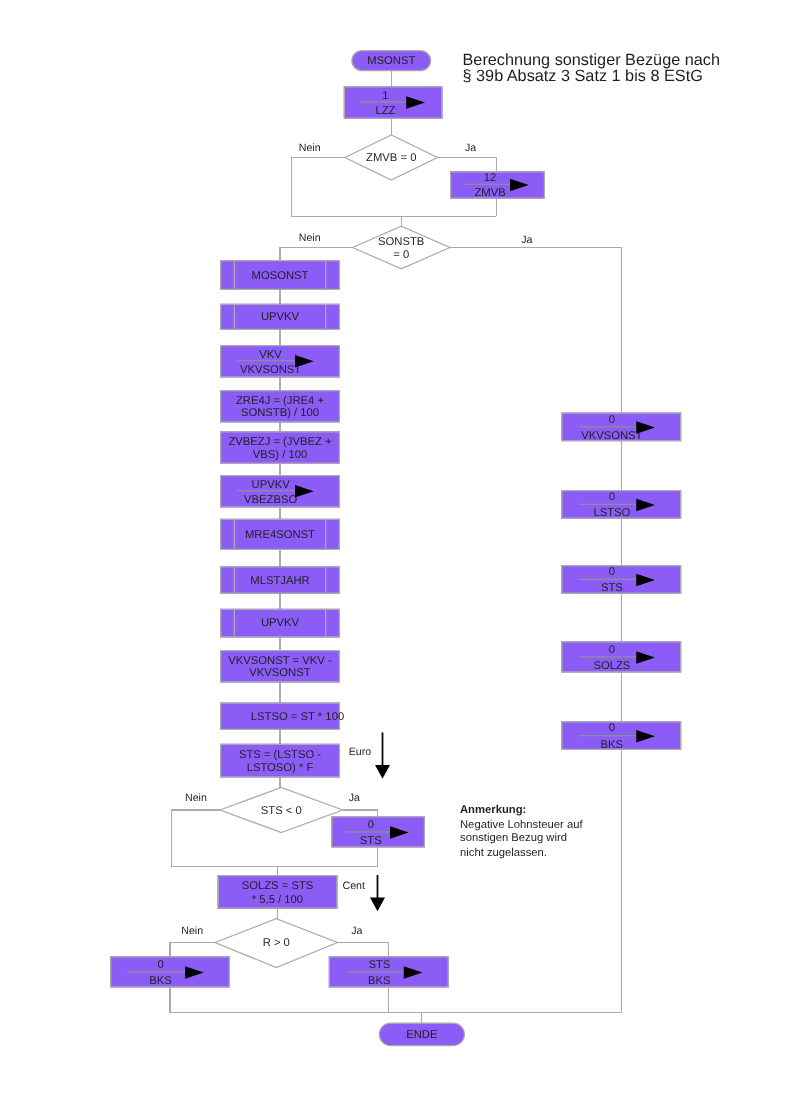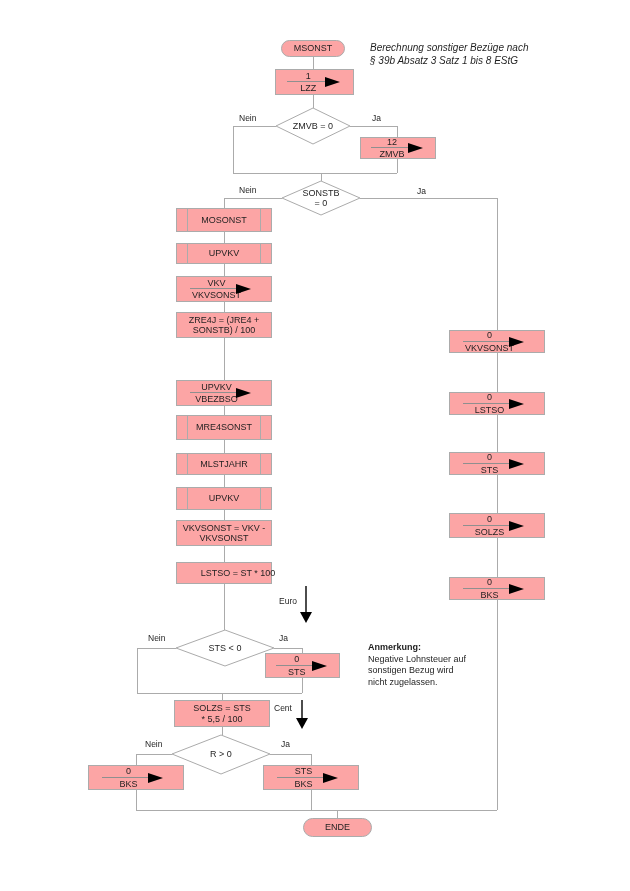--- a/index.html
+++ b/index.html
@@ -2,21 +2,21 @@
 <html><head>
 <meta charset="utf-8">
 <style>
   html,body { margin:0; padding:0; background:#ffffff; }
   .page {
     position:relative; width:630px; height:891px; background:#ffffff;
     font-family:"Liberation Sans", sans-serif; color:#1f1f1f; overflow:hidden;
   }
   svg.layer { position:absolute; left:0; top:0; }
   .node {
-    position:absolute; box-sizing:border-box; background:#fca5a5;
+    position:absolute; box-sizing:border-box; background:#8b5cf6;
     border:1px solid #ababab; font-size:9px; line-height:10.5px;
     display:flex; flex-direction:column; align-items:center; justify-content:center;
     text-align:center; white-space:nowrap;
   }
   .terminator { border-radius:10px; }
   .sub::before, .sub::after {
     content:""; position:absolute; top:0; bottom:0; width:1px; background:#ababab;
   }
   .sub::before { left:10px; }
   .sub::after  { right:10px; }
@@ -26,21 +26,21 @@
   .assign .a-arrow {
     position:absolute; left:63%; top:50%; transform:translateY(-50%);
     width:0; height:0; border-left:15px solid #000;
     border-top:5px solid transparent; border-bottom:5px solid transparent;
   }
   .dtext {
     position:absolute; transform:translate(-50%,-50%); font-size:9px;
     line-height:10px; text-align:center; white-space:nowrap;
   }
   .blabel { position:absolute; font-size:8.5px; line-height:9px; white-space:nowrap; }
-  .note { position:absolute; font-size:10px; line-height:13px; white-space:nowrap;font-style:italic; }
+  .note { position:absolute; font-size:13px; line-height:13px; white-space:nowrap; }
   .ann { position:absolute; font-size:9px; line-height:11.5px; white-space:nowrap; }
   .ann .ann-title { font-weight:bold; }
   .pline { display:block; }
 </style>
 </head>
 <body>
 
 <div class="page">
 
   <svg class="layer" width="630" height="891">
@@ -120,39 +120,47 @@
     <div class="a-rule"></div>
     <div class="a-bot">VKVSONST</div>
     <div class="a-arrow"></div>
   </div>
 
   <div class="node" style="left:176px; top:312px; width:96px; height:26px;">
     <span class="pline">ZRE4J = (JRE4 +</span>
     <span class="pline">SONSTB) / 100</span>
   </div>
 
+  <div class="node" style="left:176px; top:345px; width:96px; height:26px;">
+    <span class="pline">ZVBEZJ = (JVBEZ +</span>
+    <span class="pline">VBS) / 100</span>
+  </div>
 
   <div class="node assign" style="left:176px; top:380px; width:96px; height:26px;">
     <div class="a-top">UPVKV</div>
     <div class="a-rule"></div>
     <div class="a-bot">VBEZBSO</div>
     <div class="a-arrow"></div>
   </div>
 
   <div class="node sub" style="left:176px; top:415px; width:96px; height:25px;">MRE4SONST</div>
   <div class="node sub" style="left:176px; top:453px; width:96px; height:22px;">MLSTJAHR</div>
   <div class="node sub" style="left:176px; top:487px; width:96px; height:23px;">UPVKV</div>
 
   <div class="node" style="left:176px; top:520px; width:96px; height:26px;">
     <span class="pline">VKVSONST = VKV -</span>
     <span class="pline">VKVSONST</span>
   </div>
 
   <div class="node" style="left:176px; top:562px; width:96px; height:22px;padding-left:28px;">LSTSO = ST * 100</div>
 
+  <div class="node" style="left:176px; top:595px; width:96px; height:27px;">
+    <span class="pline">STS = (LSTSO -</span>
+    <span class="pline">LSTOSO) * F</span>
+  </div>
   <div class="blabel" style="left:279px; top:597px;">Euro</div>
 
   <div class="dtext" style="left:225px; top:648px;">STS &lt; 0</div>
   <div class="blabel" style="left:148px; top:634px;">Nein</div>
   <div class="blabel" style="left:279px; top:634px;">Ja</div>
 
   <div class="node assign" style="left:265px; top:653px; width:75px; height:25px;">
     <div class="a-top">0</div>
     <div class="a-rule"></div>
     <div class="a-bot">STS</div>

